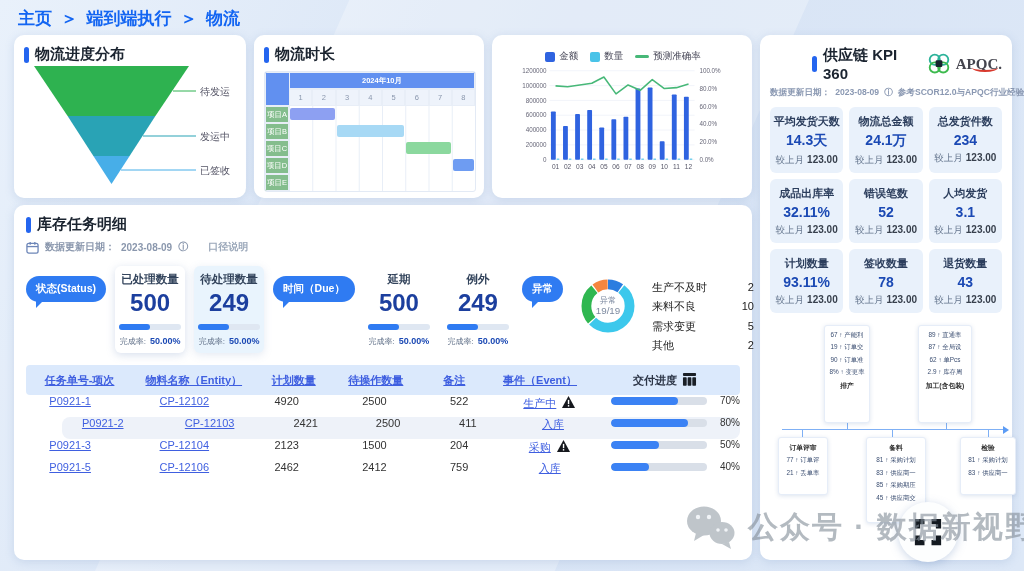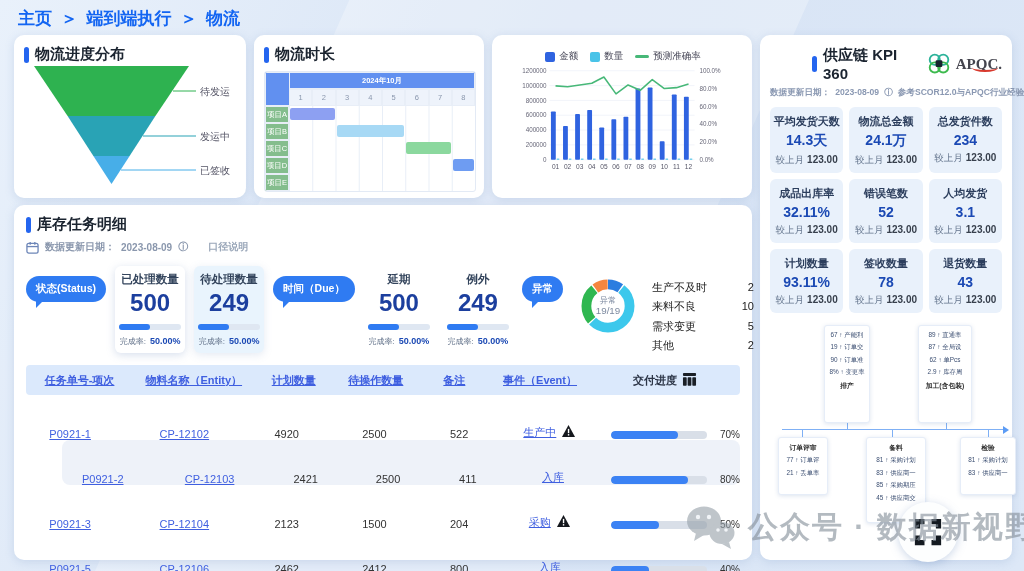--- a/index.html
+++ b/index.html
@@ -74,21 +74,21 @@
   .sum-fill{height:100%;border-radius:3px;background:#2f7bf2;}
   .sum-rate{margin-top:6px;font-size:8px;color:#5c6c85;}
   .sum-rate b{color:#1b49b4;font-size:9px;margin-left:4px;}
   .donut-wrap{display:flex;align-items:flex-start;margin-top:4px;}
   .donut-legend{margin-top:8px;margin-left:8px;font-size:11px;color:#222;width:102px;}
   .dl-row{display:flex;justify-content:space-between;line-height:1.75;}
   
   .tbl{margin-top:10px;font-size:11px;}
   .t-head{display:flex;background:#dbe9fc;border-radius:4px;height:30px;align-items:center;
     font-weight:bold;color:#2e54d8;}
-  .t-row{display:flex;height:45px;align-items:flex-end;color:#333;gap:20px;}
+  .t-row{display:flex;height:22px;align-items:flex-start;color:#333;gap:20px;}
   .t-row.alt{background:#eef2f9;border-radius:8px;margin-left:36px;}
   .tc{text-align:center;display:flex;align-items:center;justify-content:center;gap:5px;}
   .c0{width:15%}.c1{width:17%}.c2{width:11%}.c3{width:12%}.c4{width:10%}.c5{width:14%}.c6{width:21%}
   .th-link,.cell-link{color:#3f5fe0;text-decoration:underline;cursor:pointer;}
   .th-plain{color:#2b3446;}
   .p-track{width:96px;height:8px;border-radius:4px;background:#d9dfe8;overflow:hidden;}
   .p-fill{height:100%;border-radius:4px;background:#3b82f4;}
   .p-label{font-size:10px;color:#333;margin-left:8px;}
   
   .watermark{position:absolute;left:682px;top:503px;display:flex;align-items:center;gap:10px;
@@ -549,21 +549,21 @@
         </div>
         <div class="t-row">
           <div class="tc c0">
             <a class="cell-link">P0921-5</a>
           </div>
           <div class="tc c1">
             <a class="cell-link">CP-12106</a>
           </div>
           <div class="tc c2">2462</div>
           <div class="tc c3">2412</div>
-          <div class="tc c4">800</div>
+          <div class="tc c4">759</div>
           <div class="tc c5">
             <a class="cell-link">入库</a>
           </div>
           <div class="tc c6">
             <div class="p-track">
               <div class="p-fill" style="width: 40%;"></div>
             </div>
             <span class="p-label">40%</span>
           </div>
         </div>

